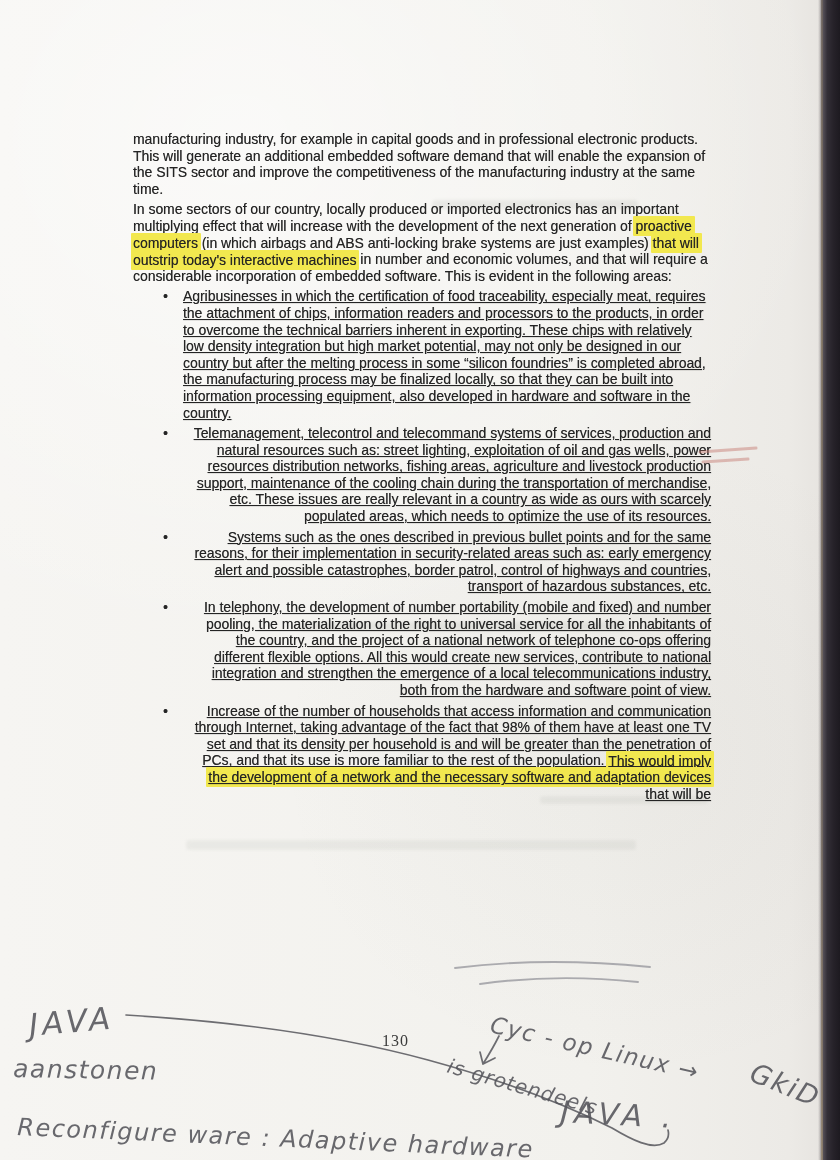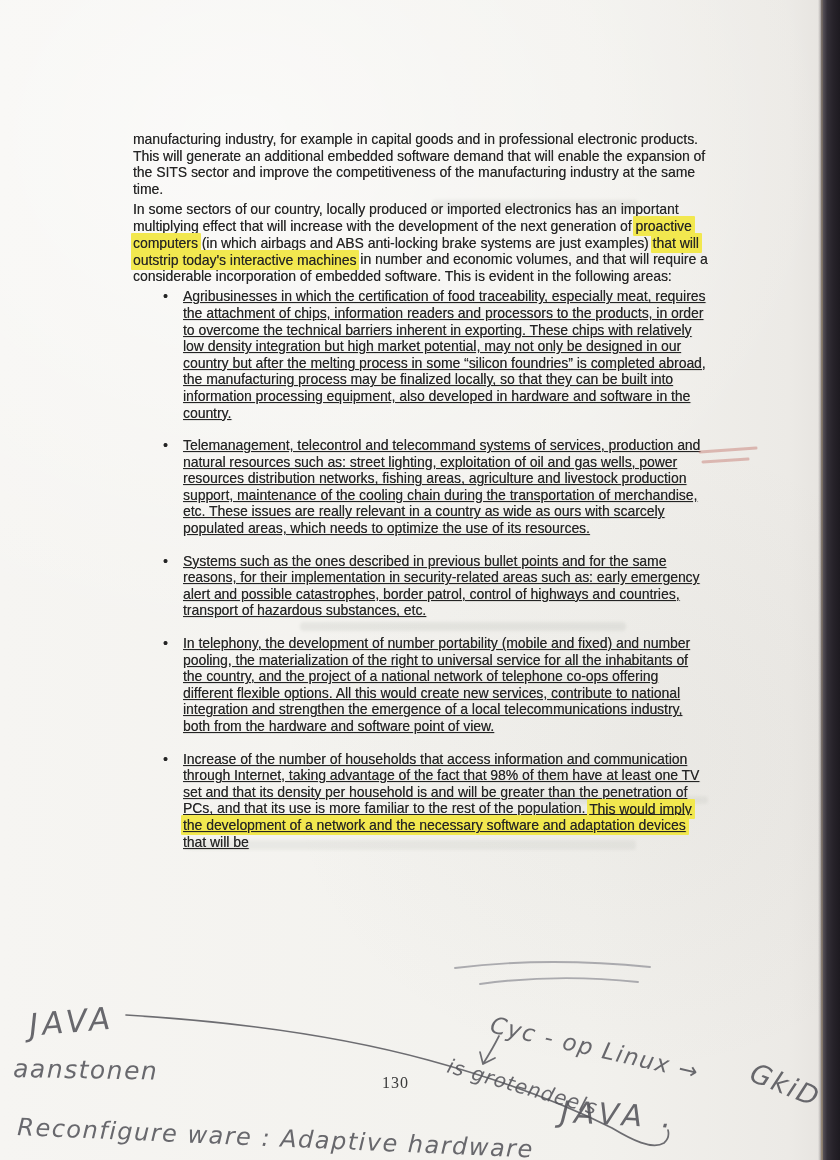--- a/index.html
+++ b/index.html
@@ -24,33 +24,33 @@
 
   .text-block{
     position:absolute;left:133px;top:131px;width:578px;
     font-size:13.9px;line-height:16.6px;color:var(--ink,#262626);
     text-shadow:.25px .2px .25px rgba(25,25,25,.55);
   }
   .text-block p{margin:0;}
   .p2{margin-top:4px !important;}
   ul.bullets{list-style:none;margin:4px 0 0;padding:0 0 0 50px;width:528px;}
   ul.bullets li{position:relative;text-decoration:underline;}
-  ul.bullets li + li{margin-top:16px;}
+  ul.bullets li + li{margin-top:4px;text-align:right;}
   ul.bullets li::before{
     content:"\2022";position:absolute;left:-20px;top:0;
     font-size:14px;color:var(--ink,#262626);
   }
   .hl{
     background:var(--highlight,#f2e84f);
     padding:1.5px 3px 2.5px 2px;margin:-1.5px -3px -2.5px -2px;
     border-radius:1px;
     -webkit-box-decoration-break:clone;box-decoration-break:clone;
   }
   .pageno{
-    position:absolute;left:382px;top:1074px;
+    position:absolute;left:382px;top:1032px;
     font-family:"Liberation Serif",serif;font-size:16px;color:#3a3a3a;
     letter-spacing:1px;
   }
   svg.anno{position:absolute;left:0;top:0;pointer-events:none;}
   .pencil{fill:none;stroke:var(--pencil,#56565c);stroke-width:1.7;stroke-linecap:round;stroke-linejoin:round;opacity:.85;}
   .pencil.thin{stroke-width:1.9;stroke:#93939a;opacity:.75;}
   .redmark{fill:none;stroke:#c4766c;stroke-width:3;stroke-linecap:round;opacity:.45;}
   text.hw{
     fill:var(--pencil,#56565c);
     font-family:"DejaVu Sans",sans-serif;font-style:italic;

